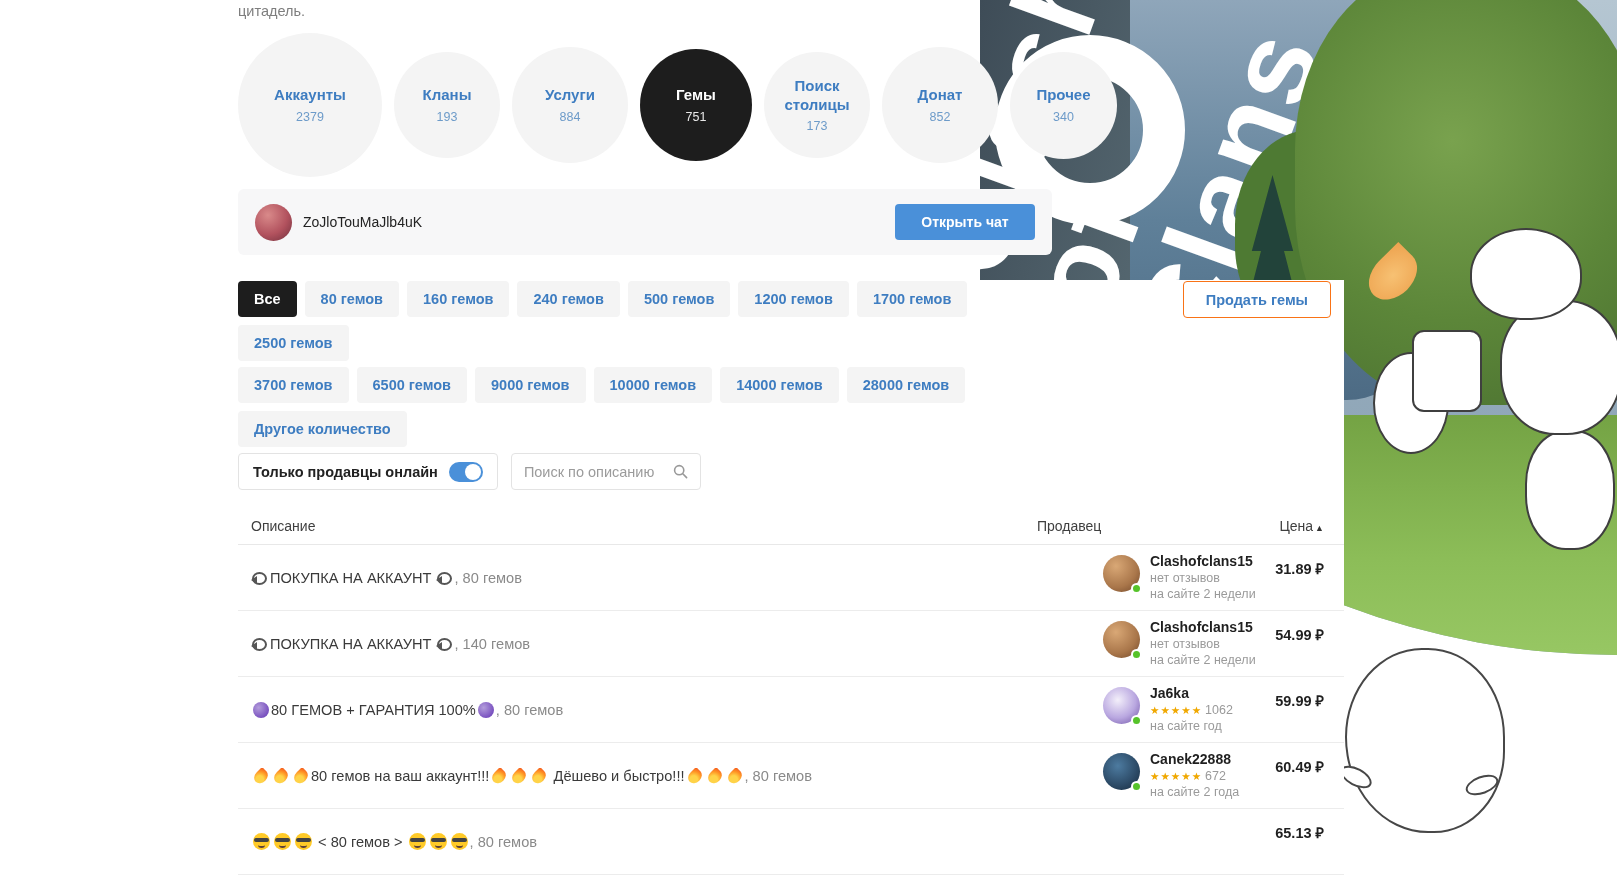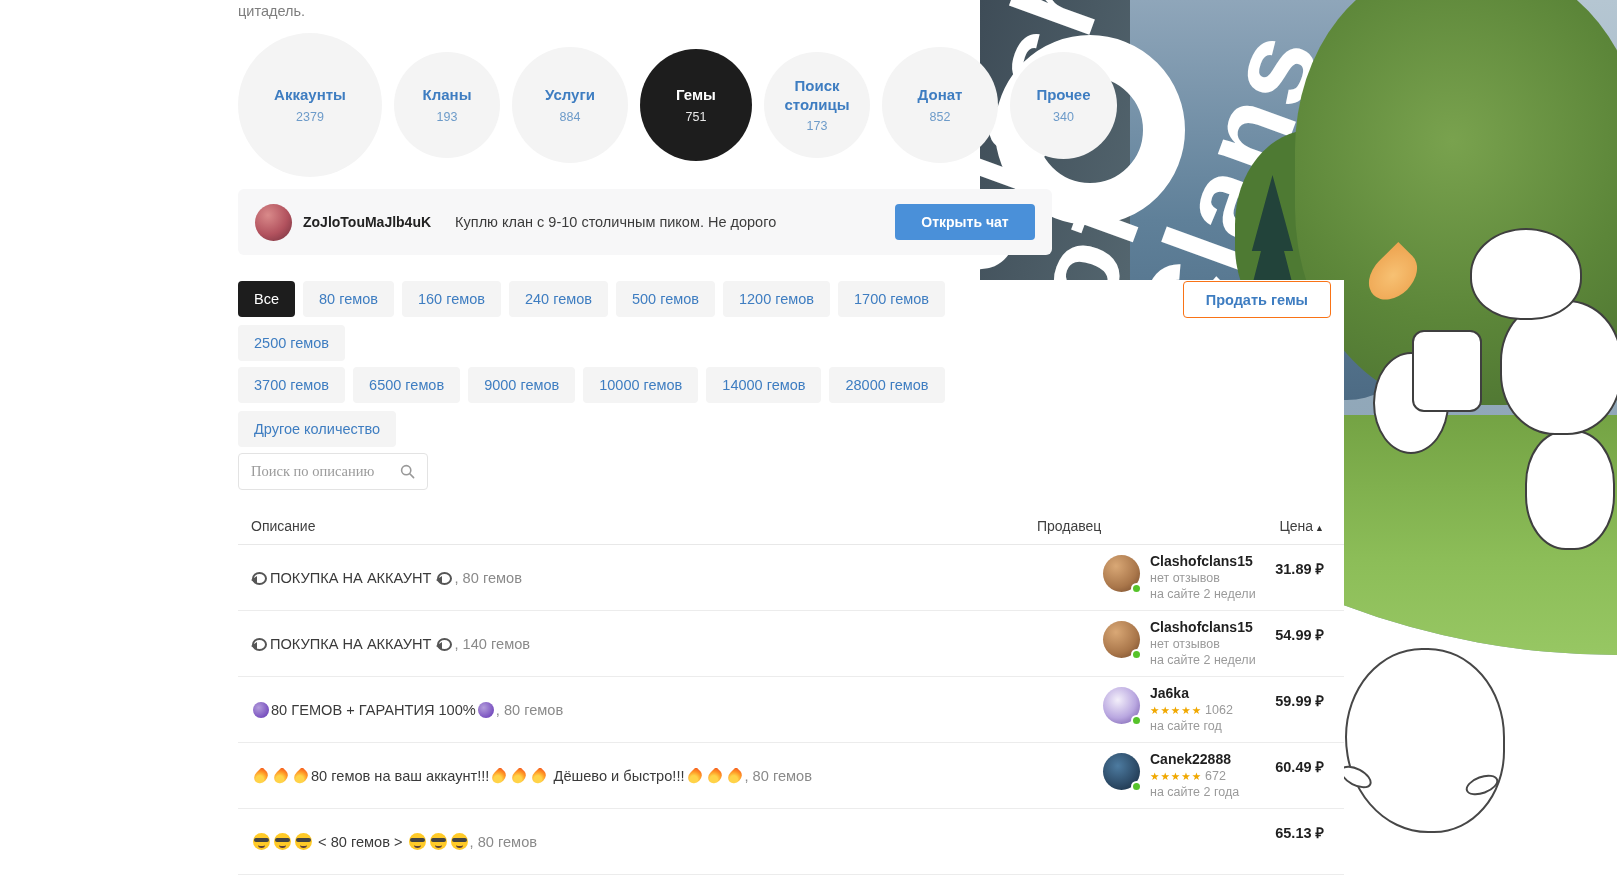--- a/index.html
+++ b/index.html
@@ -58,48 +58,48 @@
   .cat-label { color:#3e7dc1; font-weight:bold; font-size:15px; line-height:1.25; width:82%; }
   .cat-count { color:#6d9bc9; font-size:12.5px; margin-top:5px; }
   .cat.selected { background:#1d1d1d; }
   .cat.selected .cat-label { color:#fff; }
   .cat.selected .cat-count { color:#e8e8e8; }
 
   .banner { width:814px; height:66px; background:#f7f7f8; border-radius:6px;
     display:flex; align-items:center; padding:0 17px; margin-bottom:25px; }
   .banner-avatar { width:37px; height:37px; border-radius:50%; flex-shrink:0;
     background:radial-gradient(circle at 35% 30%, #d98a8a, #b2525e 55%, #6e2f3c); }
-  .banner-name { font-weight:bold; font-size:14px; color:#222; margin-left:11px; }
+  .banner-name { font-weight:normal; font-size:14px; color:#222; margin-left:11px; }
   .banner-msg { margin-left:24px; color:#3c3c3c; font-size:14.5px; flex:1; }
   .open-chat { width:140px; height:36px; background:#4a90d9; color:#fff; font-weight:bold;
     font-size:14px; border:none; border-radius:4px; margin-left:auto; cursor:pointer;
     font-family:"Liberation Sans",sans-serif; }
 
   .panel { background:#fff; min-height:606px; }
   .chips-wrap { position:relative; padding-top:1px; margin-bottom:5px; }
   .chip-row { display:flex; gap:8px; margin-bottom:6px; width:790px; flex-wrap:wrap; }
   .chip { height:36px; padding:0 16px; border-radius:4px; background:#f4f4f4; border:none;
-    color:#3e7dc1; font-size:14.5px; font-weight:normal; cursor:pointer;
+    color:#3e7dc1; font-size:14.5px; font-weight:bold; cursor:pointer;
     font-family:"Liberation Sans",sans-serif; }
   .chip.selected { background:#1d1d1d; color:#fff; }
   .sell-btn { position:absolute; right:13px; top:1px; height:37px; padding:0 22px;
     background:#fff; border:1px solid #f97316; border-radius:4px; color:#3e7dc1;
     font-weight:bold; font-size:14.5px; cursor:pointer; font-family:"Liberation Sans",sans-serif; }
 
   .controls { display:flex; gap:13px; margin-bottom:17px; }
   .toggle-box { height:37px; border:1px solid #e3e3e3; border-radius:4px; display:flex;
     align-items:center; padding:0 14px; gap:11px; font-size:14.5px; font-weight:bold;
     color:#222; cursor:pointer; background:#fff; }
   .switch { width:34px; height:20px; border-radius:10px; background:#4a90d9; position:relative; }
   .switch::after { content:''; position:absolute; width:16px; height:16px; border-radius:50%;
     background:#fff; top:2px; right:2px; }
   .search-box { width:190px; height:37px; border:1px solid #e3e3e3; border-radius:4px;
     display:flex; align-items:center; padding:0 12px; background:#fff; }
   .search-box input { flex:1; border:none; outline:none; font-size:14.5px; color:#ef4444;
-    font-family:Liberation Serif, serif; min-width:0; }
+    font-family:Liberation Sans, sans-serif; min-width:0; }
   .search-box input::placeholder { color:#9b9b9b; }
 
   .t-head { display:flex; align-items:center; height:38px; border-bottom:1px solid #e8e8e8;
     color:#3f3f3f; font-size:14px; padding:0 20px 0 13px; }
   .th-desc { flex:1; }
   .th-seller { width:221px; flex-shrink:0; }
   .th-price { width:66px; text-align:right; cursor:pointer; }
   .sort-arrow { font-size:9px; color:#333; margin-left:2px; }
 
   .listing-row { display:flex; align-items:center; position:relative; height:66px;
@@ -191,21 +191,20 @@
       </div>
       <div class="cat" style="height: 107px; width: 107px;">
         <div class="cat-label">Прочее</div>
         <div class="cat-count">340</div>
       </div>
     </div>
 
   <div class="banner">
     <div class="banner-avatar" style="background: radial-gradient(circle at 35% 30%, rgb(217, 138, 138), rgb(178, 82, 94) 55%, rgb(110, 47, 60));"></div>
     <div class="banner-name">ZoJloTouMaJlb4uK</div>
-    <div class="banner-msg">Куплю клан с 9-10 столичным пиком. Не дорого</div>
     <button class="open-chat">Открыть чат</button>
   </div>
 
   <div class="panel">
     <div class="chips-wrap">
       <div class="chip-row">
           <button class="chip selected">Все</button>
           <button class="chip">80 гемов</button>
           <button class="chip">160 гемов</button>
           <button class="chip">240 гемов</button>
@@ -220,20 +219,24 @@
           <button class="chip">9000 гемов</button>
           <button class="chip">10000 гемов</button>
           <button class="chip">14000 гемов</button>
           <button class="chip">28000 гемов</button>
           <button class="chip">Другое количество</button>
         </div>
       <button class="sell-btn">Продать гемы</button>
     </div>
 
     <div class="controls">
+      <div class="toggle-box">
+        <span>Только продавцы онлайн</span>
+        <span class="switch"></span>
+      </div>
       <div class="search-box">
         <input type="text" placeholder="Поиск по описанию" style="">
         <svg width="15" height="15" viewBox="0 0 15 15">
           <circle cx="6.2" cy="6.2" r="4.6" fill="none" stroke="#999" stroke-width="1.6"></circle>
           <line x1="9.8" y1="9.8" x2="13.6" y2="13.6" stroke="#999" stroke-width="1.6" stroke-linecap="round"></line>
         </svg>
       </div>
     </div>
 
     <div class="t-head">

